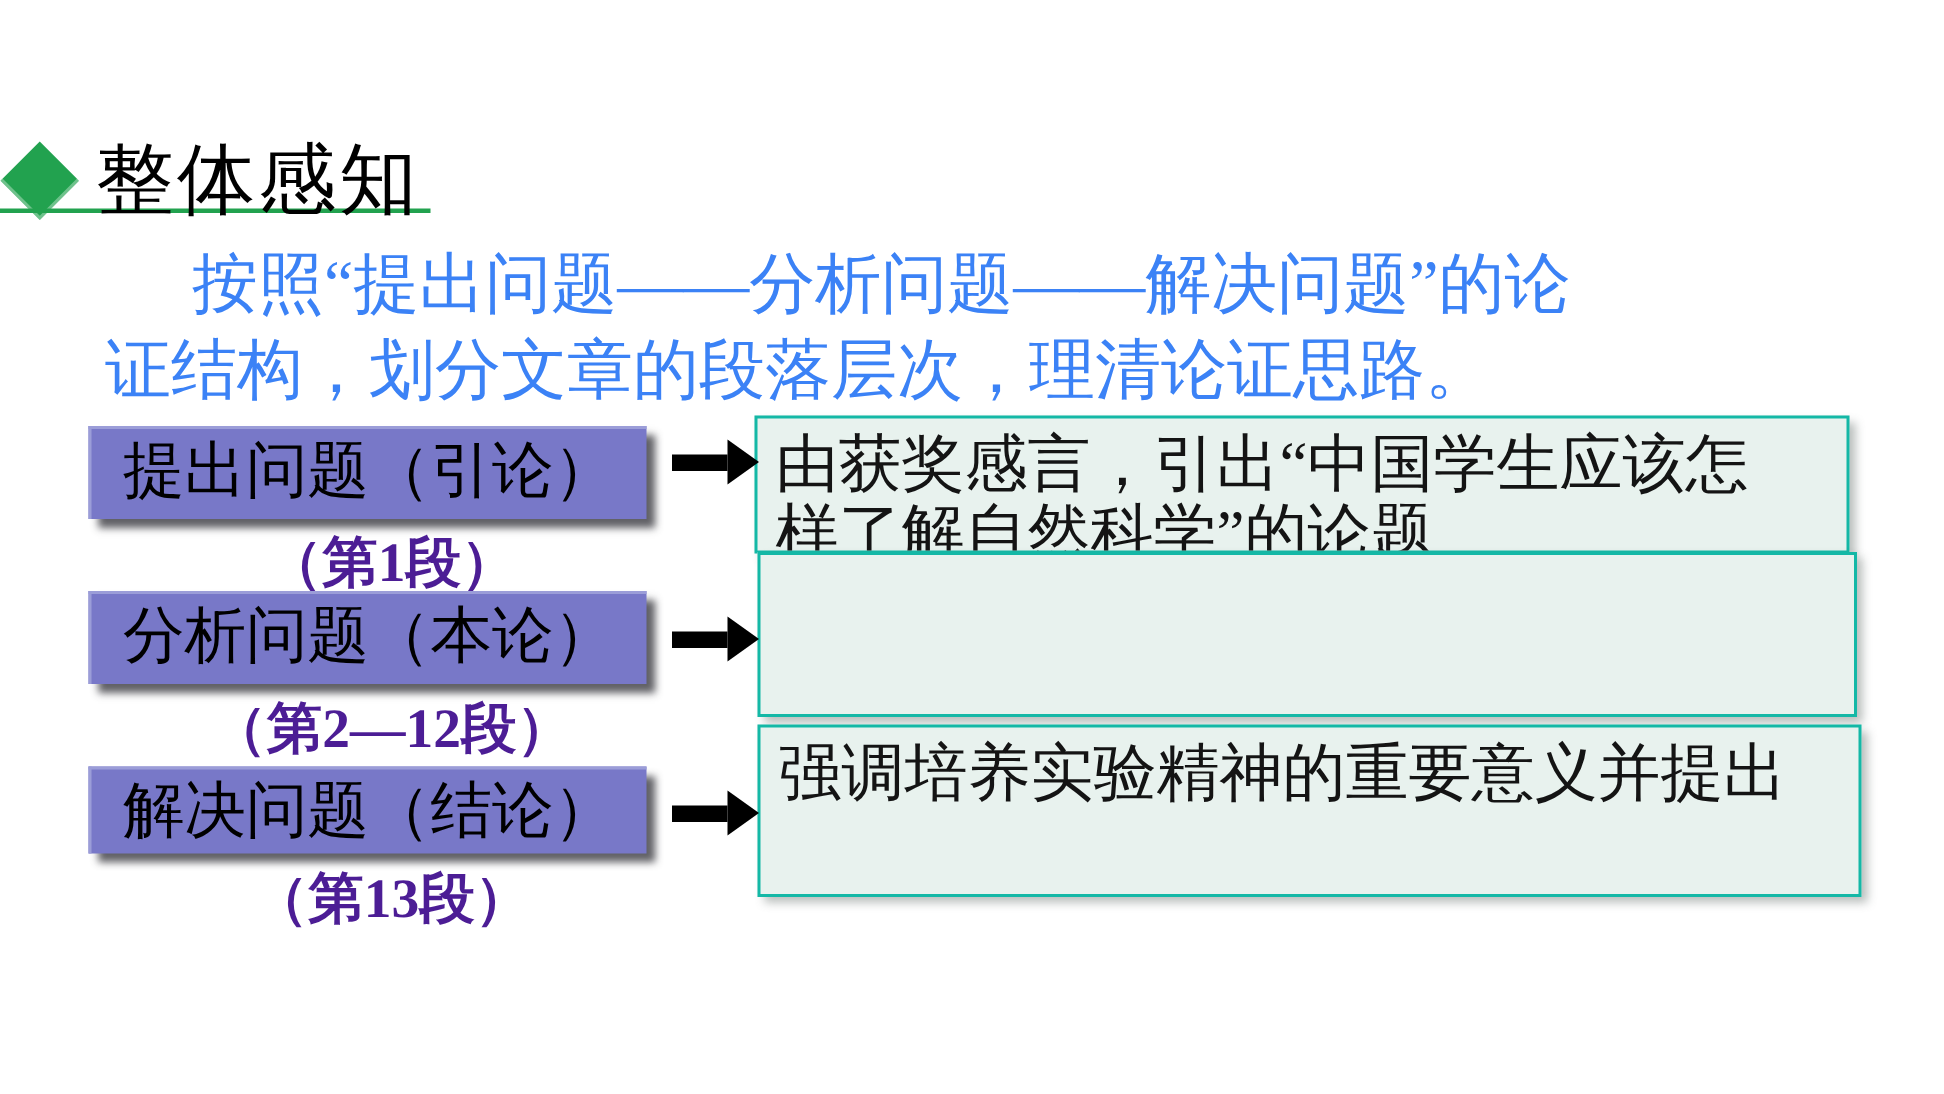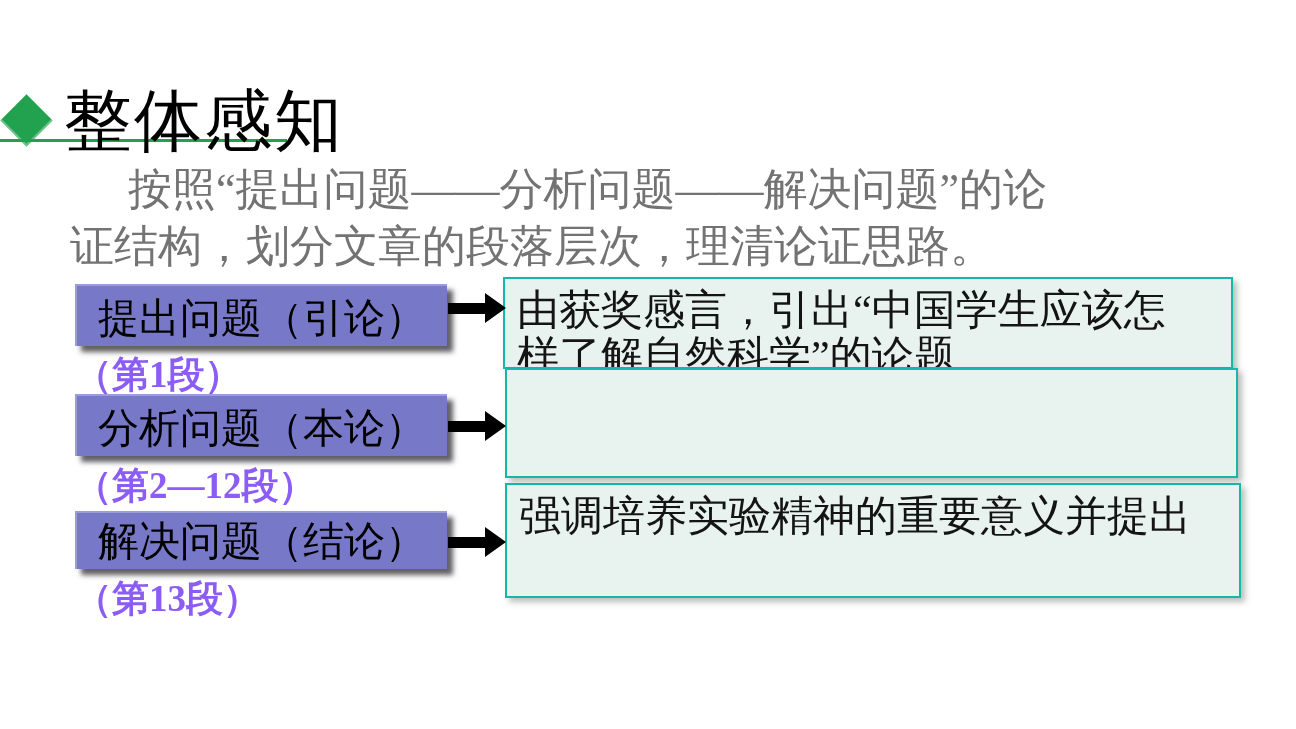--- a/index.html
+++ b/index.html
@@ -27,49 +27,49 @@
     background:var(--green);
     transform:rotate(45deg);
     box-shadow:-2px -2px 0 rgba(255,255,255,0.35) inset;
   }
   .title-underline{
     position:absolute;left:0;top:139px;width:287px;height:3px;
     background:var(--green);
   }
   .page-title{
     position:absolute;left:64px;top:92px;
-    font-size:68px;line-height:58px;letter-spacing:2px;
+    font-size:52px;line-height:58px;letter-spacing:2px;
     color:#000;
   }
 
   
   .intro{
     position:absolute;left:70px;top:161px;width:1170px;
-    font-size:44px;line-height:57px;color:#737373;
+    font-size:44px;line-height:57px;color:#3b82f6;
   }
   .intro-line.indent{padding-left:58px;}
 
   
   .pbox{
-    position:absolute;left:75px;width:372px;height:62px;
+    position:absolute;left:59px;width:372px;height:62px;
     background:var(--purple);
     border-top:2px solid var(--purple-edge);
     border-left:2px solid var(--purple-edge);
     box-shadow:6px 6px 5px rgba(68,68,74,0.85);
-    display:flex;align-items:flex-end;justify-content:center;
+    display:flex;align-items:flex-start;justify-content:center;
     font-size:41px;color:#000;white-space:nowrap;
   }
   .pbox.r1{top:284px;}
   .pbox.r2{top:394px;}
   .pbox.r3{top:511px;height:58px;}
 
   
   .range{
-    position:absolute;left:75px;width:372px;
-    font-size:37px;font-weight:600;color:#8b5cf6;white-space:nowrap;
+    position:absolute;left:75px;width:372px;text-align:center;
+    font-size:37px;font-weight:600;color:#4c1d95;white-space:nowrap;
   }
   .range.r1{top:350px;}
   .range.r2{top:461px;}
   .range.r3{top:574px;}
 
   
   .arrow{
     position:absolute;left:448px;display:flex;align-items:center;z-index:6;
   }
   .arrow.r1{top:293px;}

